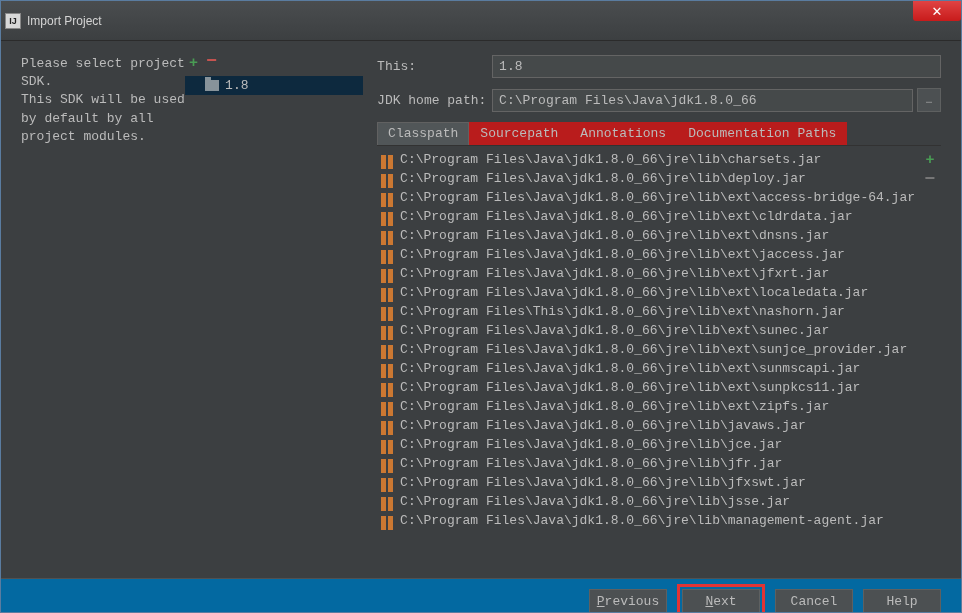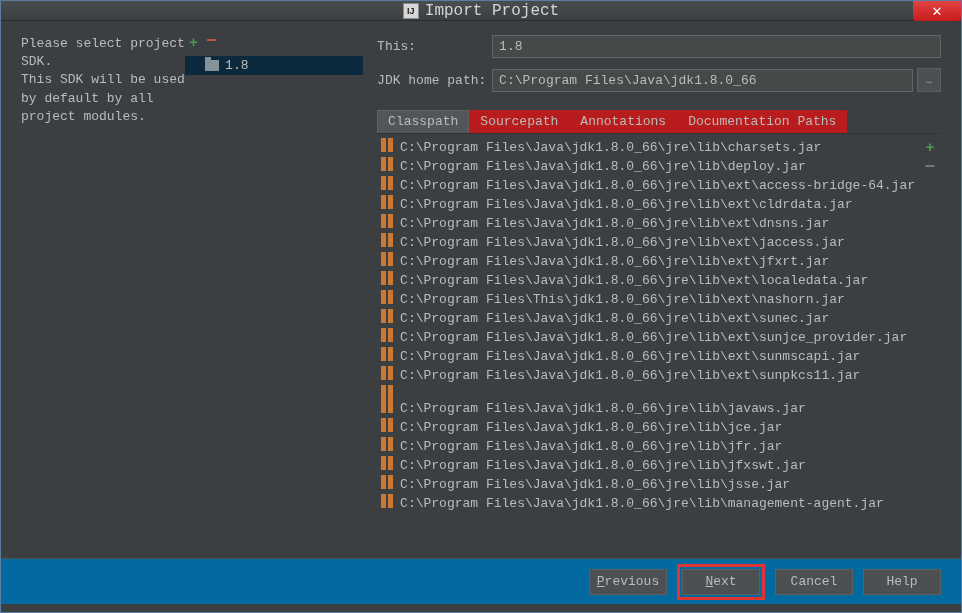--- a/index.html
+++ b/index.html
@@ -11,47 +11,46 @@
       font-family: "Consolas", "Courier New", monospace;
       font-size: 13px;
       background: #3c3f41;
       color: #bbbbbb;
       width: 962px;
       height: 613px;
       overflow: hidden;
       border: 1px solid #5a7ca0;
     }
     .titlebar {
-      height: 20px;
+      height: 40px;
       background: linear-gradient(to bottom, #4a4d4f 0%, #3c3f41 100%);
       display: flex;
       align-items: center;
       padding: 0 4px;
       border-bottom: 1px solid #2b2b2b;
       position: relative;
-      justify-content: center;
     }
     .titlebar-icon {
       width: 16px;
       height: 16px;
       background: #d8d8d8;
       border: 1px solid #888;
       margin-right: 6px;
       display: flex;
       align-items: center;
       justify-content: center;
       font-size: 9px;
       color: #222;
       font-weight: bold;
       font-family: sans-serif;
     }
     .titlebar-text {
       color: #d4d4d4;
-      font-family: Liberation Mono, monospace;
-      font-size: 16px;
+      font-family: Liberation Sans, sans-serif;
+      font-size: 12px;
     }
     .titlebar-close {
       position: absolute;
       right: 0;
       top: 0;
       width: 48px;
       height: 20px;
       background: linear-gradient(to bottom, #e04343 0%, #c81b1b 100%);
       display: flex;
       align-items: center;
@@ -165,21 +164,20 @@
       align-items: center;
       justify-content: center;
       color: #bbbbbb;
       font-size: 10px;
       cursor: pointer;
     }
     .tabs {
       display: flex;
       margin-bottom: 2px;
       border-bottom: 1px solid #323232;
-      margin-top: 8px;
     }
     .tab {
       padding: 3px 10px;
       background: #b91c1c;
       color: #bbbbbb;
       cursor: pointer;
       border: 1px solid transparent;
     }
     .tab.active {
       background: #515658;
@@ -202,21 +200,21 @@
     }
     .classpath-list::-webkit-scrollbar-track {
       background: #3c3f41;
     }
     .classpath-list::-webkit-scrollbar-thumb {
       background: #5b5e60;
       border-radius: 2px;
     }
     .cp-item {
       display: flex;
-      align-items: flex-start;
+      align-items: flex-end;
       padding: 0 4px;
       gap: 6px;
       line-height: 19px;
       white-space: nowrap;
     }
     .jar-icon {
       width: 13px;
       height: 14px;
       display: inline-flex;
       flex-shrink: 0;
@@ -373,20 +371,21 @@
             <div class="cp-item">
               <span class="jar-icon"></span>
               <span>C:\Program Files\Java\jdk1.8.0_66\jre\lib\ext\sunmscapi.jar</span>
             </div>
             <div class="cp-item">
               <span class="jar-icon"></span>
               <span>C:\Program Files\Java\jdk1.8.0_66\jre\lib\ext\sunpkcs11.jar</span>
             </div>
             <div class="cp-item">
               <span class="jar-icon"></span>
+              <span>C:\Program Files\Java\jdk1.8.0_66\jre\lib\ext\zipfs.jar</span>
             </div>
             <div class="cp-item">
               <span class="jar-icon"></span>
               <span>C:\Program Files\Java\jdk1.8.0_66\jre\lib\javaws.jar</span>
             </div>
             <div class="cp-item">
               <span class="jar-icon"></span>
               <span>C:\Program Files\Java\jdk1.8.0_66\jre\lib\jce.jar</span>
             </div>
             <div class="cp-item">

